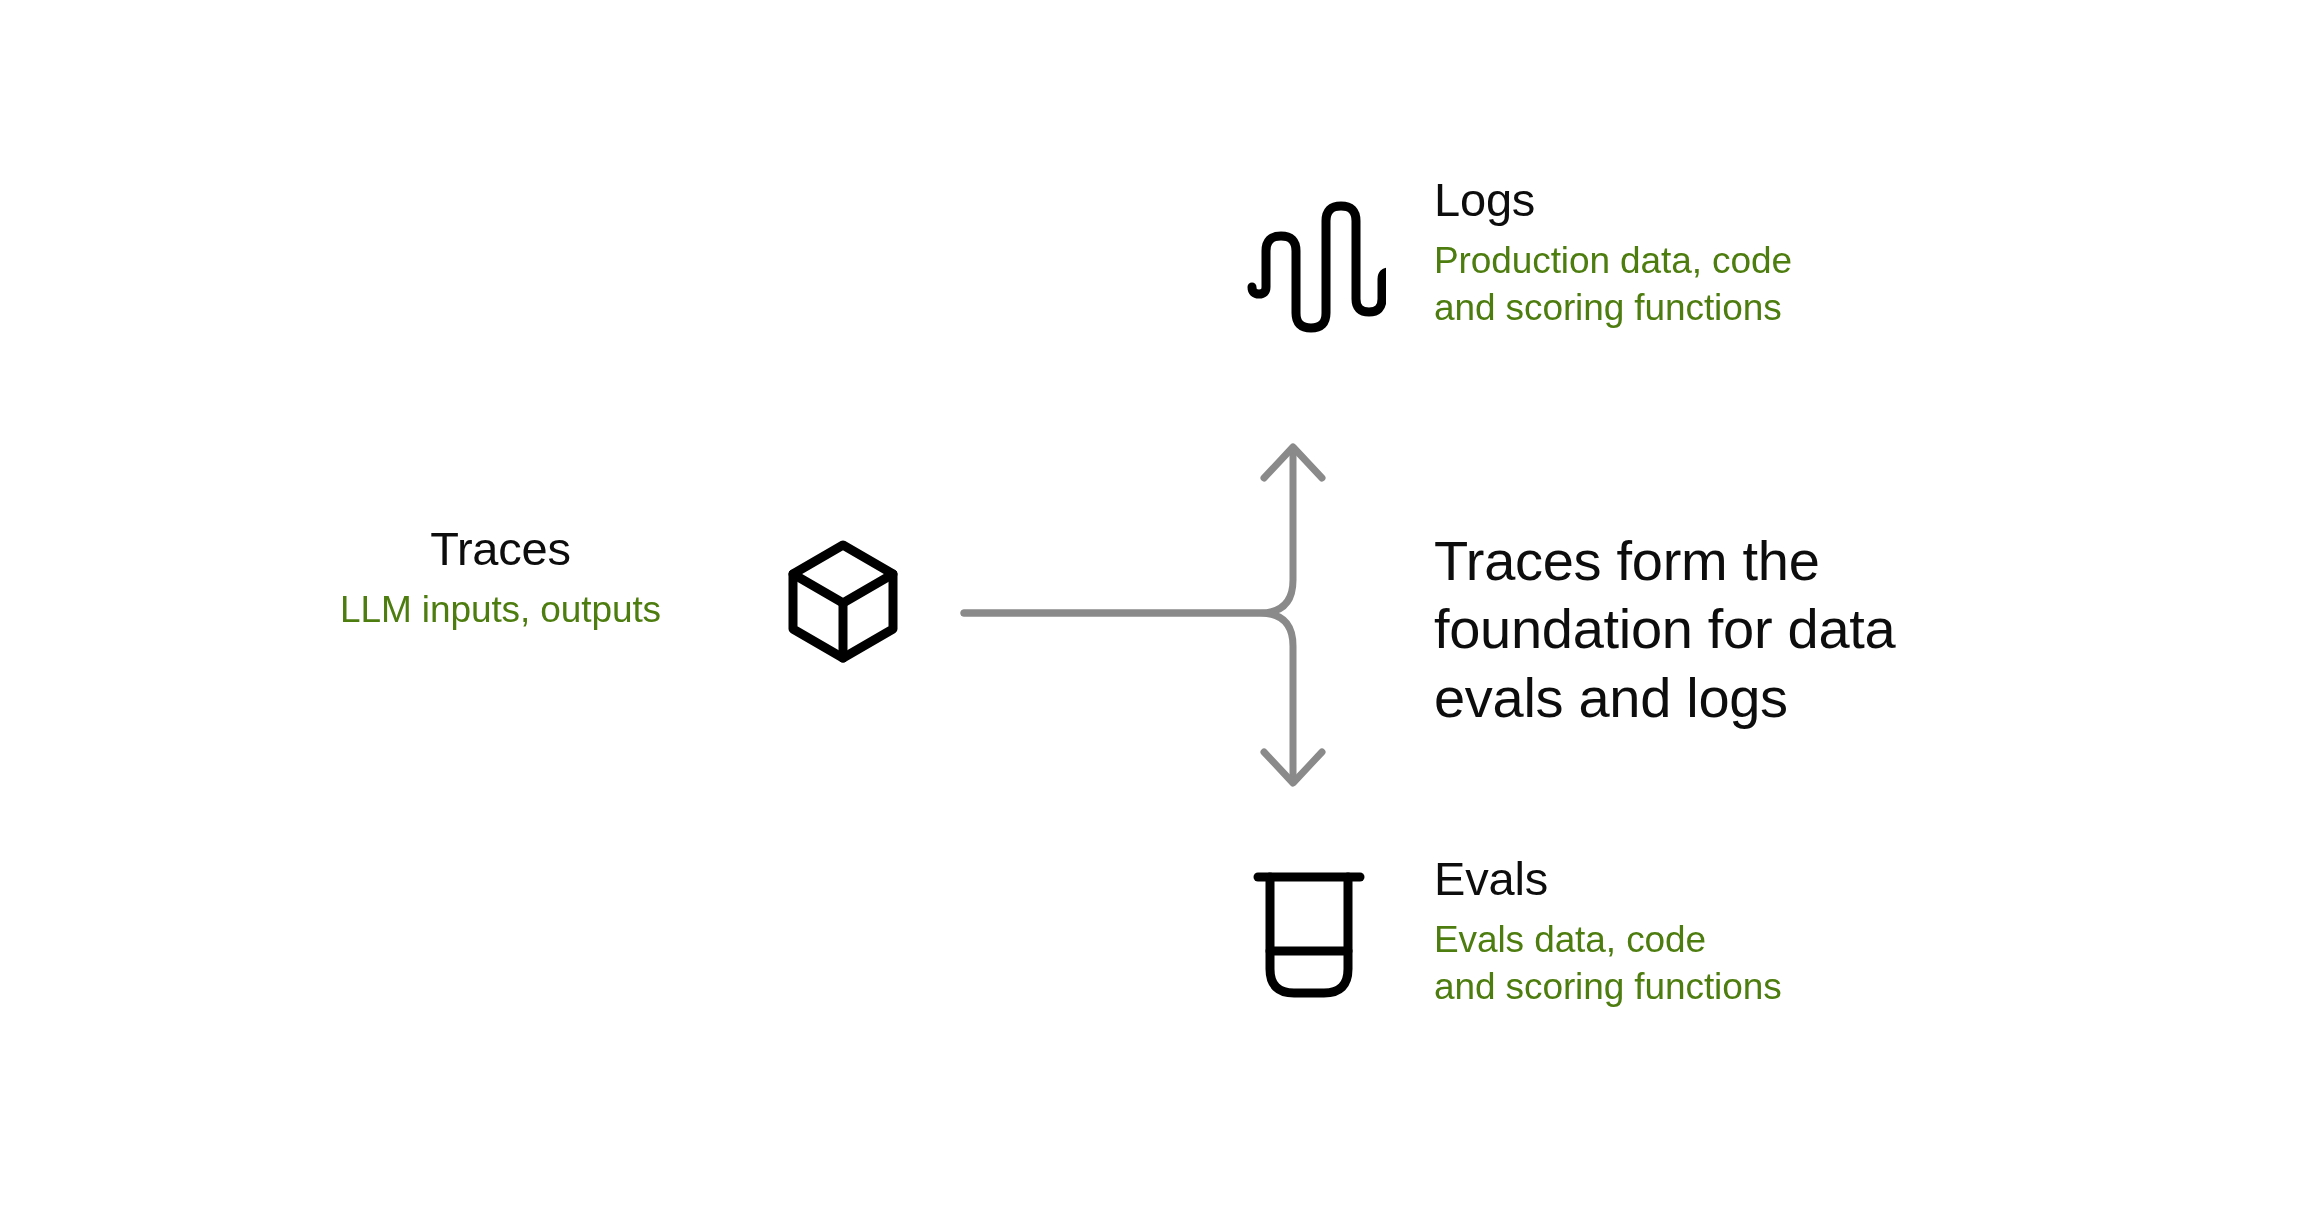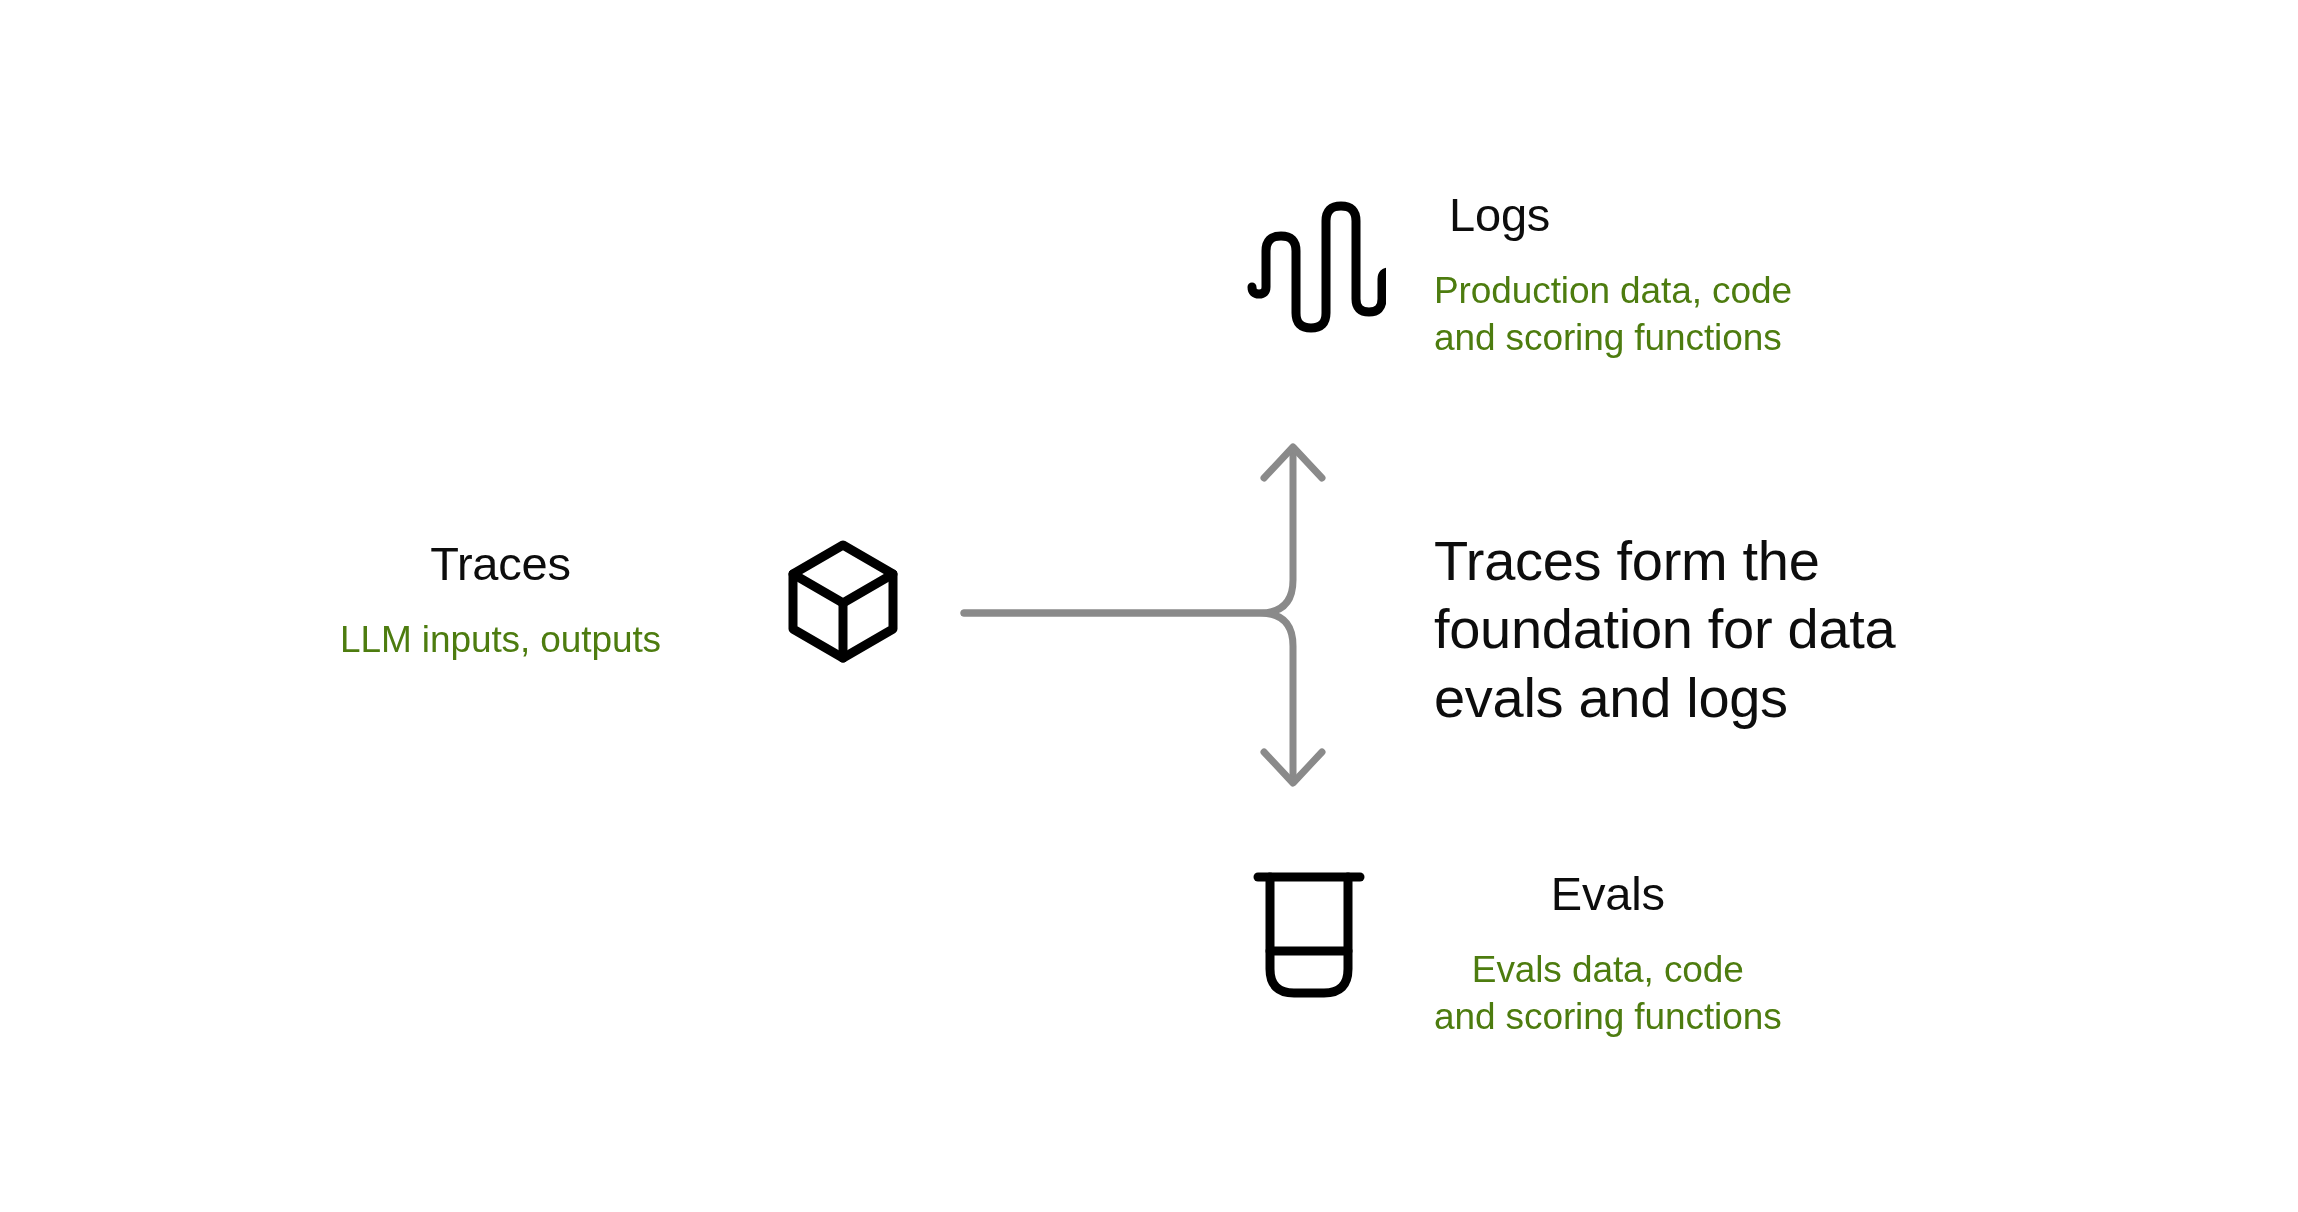--- a/index.html
+++ b/index.html
@@ -29,21 +29,21 @@
   .node-text {
     position: absolute;
   }
   .node-title {
     font-size: 47px;
     line-height: 1.04;
     font-weight: 400;
     color: #0d0d0d;
     letter-spacing: -0.2px;
     white-space: nowrap;
-    margin: 15px;
+    margin: 0;
   }
   .node-desc {
     font-size: 37px;
     line-height: 1.28;
     font-weight: 400;
     color: #4d7c0f;
     letter-spacing: -0.1px;
     margin: 0;
     padding-top: 12px;
     white-space: nowrap;
@@ -53,21 +53,21 @@
   }
 
   
   #logs-node      { left: 1244px; top: 180px; width: 700px; height: 180px; }
   #logs-icon      { left: 0px;    top: 15px;  width: 142px; height: 142px; }
   #logs-text      { left: 190px;  top: -4px;  }
 
   
   #evals-node     { left: 1244px; top: 855px; width: 700px; height: 190px; }
   #evals-icon     { left: 4px;    top: 10px;  width: 130px; height: 140px; }
-  #evals-text     { left: 190px;  top: 0px; text-align: center;   }
+  #evals-text     { left: 190px;  top: 0px;   }
 
   
   #traces-node    { left: 340px;  top: 525px; width: 580px; height: 180px; text-align: center; }
   #traces-text    { left: 0px;    top: 0px;   }
   #traces-icon    { left: 438px;  top: 10px;  width: 130px; height: 130px; }
 
   
   #caption {
     position: absolute;
     left: 1434px;

